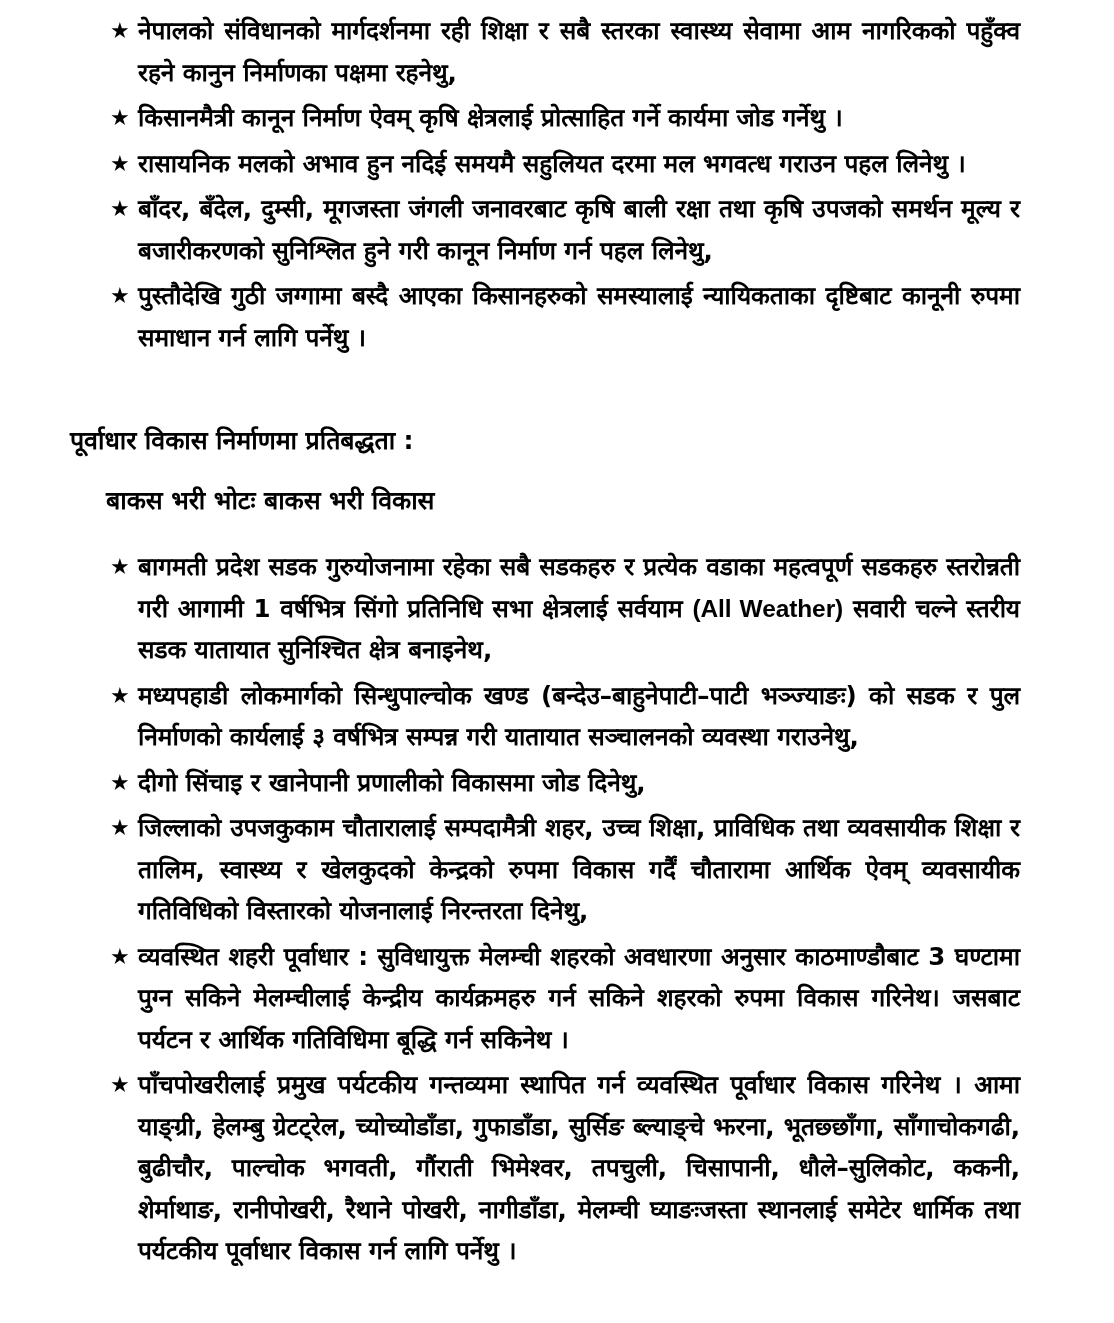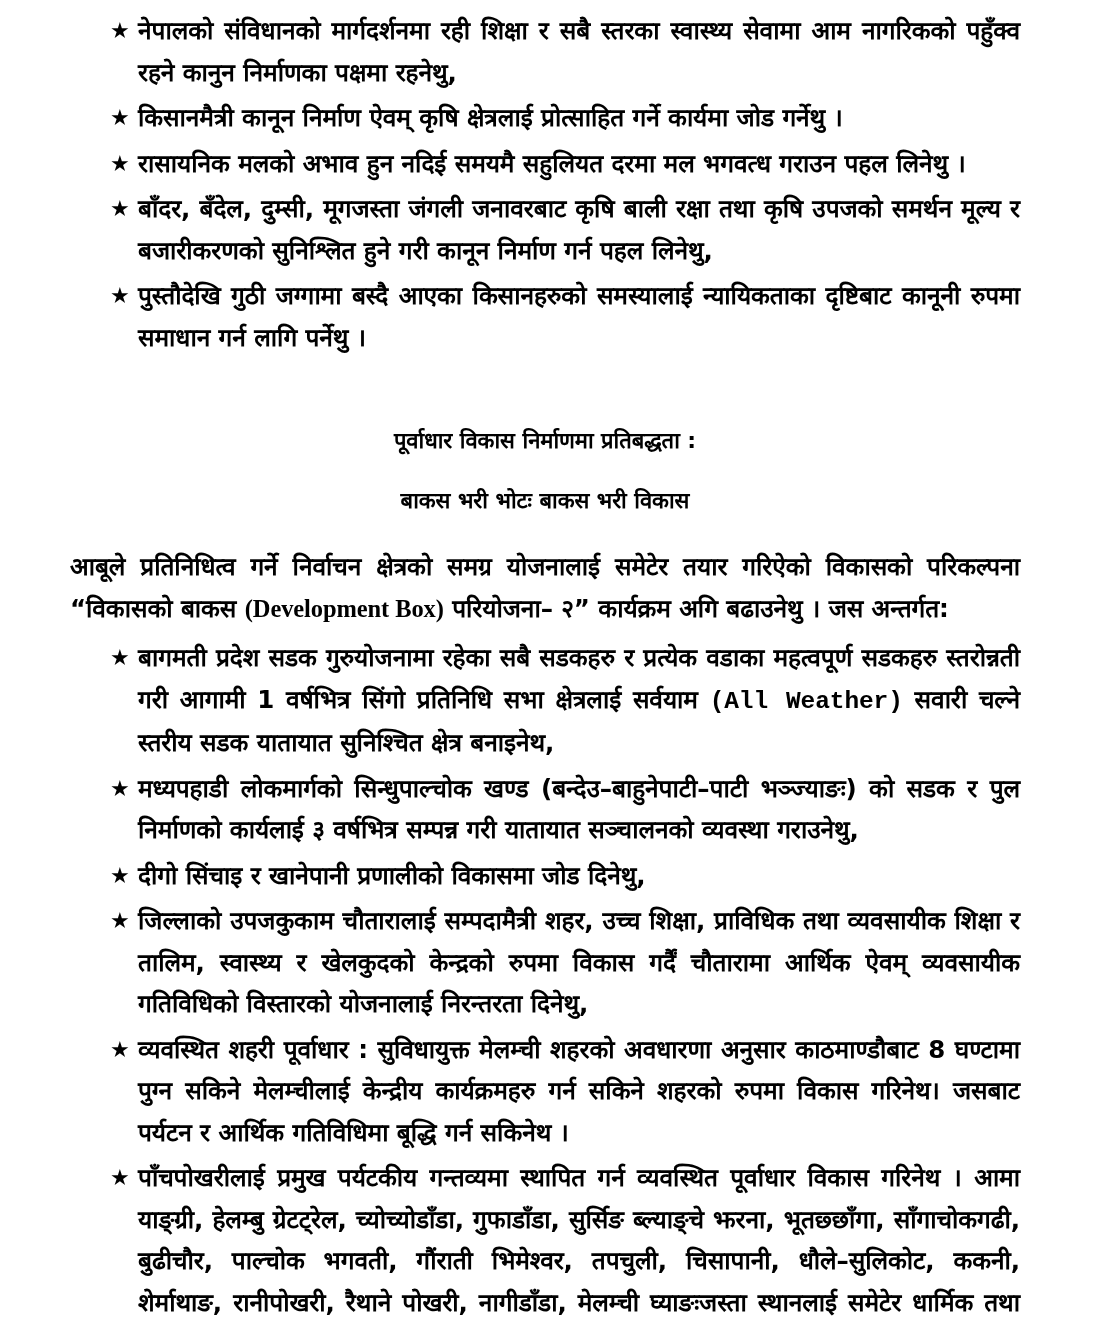--- a/index.html
+++ b/index.html
@@ -51,45 +51,44 @@
     font-weight: 400;
   }
   .bullet-text { display: block; }
 
   
   .group-one { margin-top: 0; }
   .gap-block { height: 66px; }
 
   
   .heading {
-    font-size: 22px;
+    font-size: 25px;
     line-height: 34px;
     font-weight: 700;
     margin: 0 0 26px 0;
     letter-spacing: -0.1px;
-    text-align: center;
   }
-  .heading.second { margin-bottom: 28px; }
+  .heading.second { margin-bottom: 28px; margin-left: 36px; }
 
   
   .intro {
     font-size: 24.5px;
     line-height: 41.5px;
     font-weight: 700;
     text-align: justify;
     text-justify: inter-word;
     margin: 0 0 8px 0;
     letter-spacing: -0.1px;
   }
   .intro .serif-inline {
     font-family: "Liberation Serif", "DejaVu Serif", serif;
     font-weight: 700;
   }
   .serif-inline {
-    font-family: Liberation Mono, monospace;
+    font-family: Liberation Sans, sans-serif;
     font-weight: 700;
   }
   .group-two { margin-top: 2px; }
 </style>
 </head>
 <body>
 
 <div class="page">
 
   <ul class="bullet-list group-one">
@@ -113,42 +112,41 @@
       <span class="bullet-glyph">★</span>
       <span class="bullet-text">पुस्तौदेखि गुठी जग्गामा बस्दै आएका किसानहरुको समस्यालाई न्यायिकताका दृष्टिबाट कानूनी रुपमा समाधान गर्न लागि पर्नेथु ।</span>
     </li>
   </ul>
 
   <div class="gap-block"></div>
 
   <h2 class="heading">पूर्वाधार विकास निर्माणमा प्रतिबद्धता :</h2>
   <h3 class="heading second">बाकस भरी भोटः बाकस भरी विकास</h3>
 
-  <p class="intro"><span>आबूले प्रतिनिधित्व गर्ने निर्वाचन क्षेत्रको समग्र योजनालाई समेटेर तयार गरिऐको विकासको परिकल्पना</span> <span>“विकासको बाकस </span><span class="serif-inline">(Development Box)</span><span> परियोजना– २”</span><span> कार्यक्रम अगि बढाउनेथु । जस अन्तर्गत:</span></p>
 
   <ul class="bullet-list group-two">
     <li class="bullet-item">
       <span class="bullet-glyph">★</span>
       <span class="bullet-text"><span>बागमती प्रदेश सडक गुरुयोजनामा रहेका सबै सडकहरु र प्रत्येक वडाका महत्वपूर्ण सडकहरु स्तरोन्नती गरी आगामी 1 वर्षभित्र सिंगो प्रतिनिधि सभा क्षेत्रलाई सर्वयाम </span><span class="serif-inline">(All Weather)</span><span> सवारी चल्ने स्तरीय सडक यातायात सुनिश्चित क्षेत्र बनाइनेथ,</span></span>
     </li>
     <li class="bullet-item">
       <span class="bullet-glyph">★</span>
       <span class="bullet-text">मध्यपहाडी लोकमार्गको सिन्धुपाल्चोक खण्ड (बन्देउ–बाहुनेपाटी–पाटी भञ्ज्याङः) को सडक र पुल निर्माणको कार्यलाई ३ वर्षभित्र सम्पन्न गरी यातायात सञ्चालनको व्यवस्था गराउनेथु,</span>
     </li>
     <li class="bullet-item">
       <span class="bullet-glyph">★</span>
       <span class="bullet-text">दीगो सिंचाइ र खानेपानी प्रणालीको विकासमा जोड दिनेथु,</span>
     </li>
     <li class="bullet-item">
       <span class="bullet-glyph">★</span>
       <span class="bullet-text">जिल्लाको उपजकुकाम चौतारालाई सम्पदामैत्री शहर, उच्च शिक्षा, प्राविधिक तथा व्यवसायीक शिक्षा र तालिम, स्वास्थ्य र खेलकुदको केन्द्रको रुपमा विकास गर्दैं चौतारामा आर्थिक ऐवम् व्यवसायीक गतिविधिको विस्तारको योजनालाई निरन्तरता दिनेथु,</span>
     </li>
     <li class="bullet-item">
       <span class="bullet-glyph">★</span>
-      <span class="bullet-text">व्यवस्थित शहरी पूर्वाधार : सुविधायुक्त मेलम्ची शहरको अवधारणा अनुसार काठमाण्डौबाट 8 घण्टामा पुग्न सकिने मेलम्चीलाई केन्द्रीय कार्यक्रमहरु गर्न सकिने शहरको रुपमा विकास गरिनेथ। जसबाट पर्यटन र आर्थिक गतिविधिमा बूद्धि गर्न सकिनेथ ।</span>
+      <span class="bullet-text">व्यवस्थित शहरी पूर्वाधार : सुविधायुक्त मेलम्ची शहरको अवधारणा अनुसार काठमाण्डौबाट 3 घण्टामा पुग्न सकिने मेलम्चीलाई केन्द्रीय कार्यक्रमहरु गर्न सकिने शहरको रुपमा विकास गरिनेथ। जसबाट पर्यटन र आर्थिक गतिविधिमा बूद्धि गर्न सकिनेथ ।</span>
     </li>
     <li class="bullet-item">
       <span class="bullet-glyph">★</span>
       <span class="bullet-text">पाँचपोखरीलाई प्रमुख पर्यटकीय गन्तव्यमा स्थापित गर्न व्यवस्थित पूर्वाधार विकास गरिनेथ । आमा याङ्ग्री, हेलम्बु ग्रेटट्रेल, च्योच्योडाँडा, गुफाडाँडा, सुर्सिङ ब्ल्याङ्चे झरना, भूतछ्छाँगा, साँगाचोकगढी, बुढीचौर, पाल्चोक भगवती, गौंराती भिमेश्वर, तपचुली, चिसापानी, धौले–सुलिकोट, ककनी, शेर्माथाङ, रानीपोखरी, रैथाने पोखरी, नागीडाँडा, मेलम्ची घ्याङःजस्ता स्थानलाई समेटेर धार्मिक तथा पर्यटकीय पूर्वाधार विकास गर्न लागि पर्नेथु ।</span>
     </li>
 
   </ul>
 
 </div>
 

